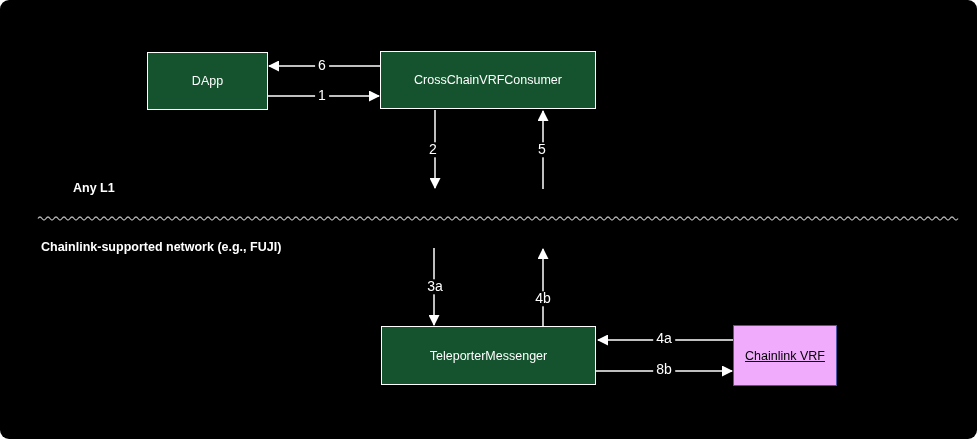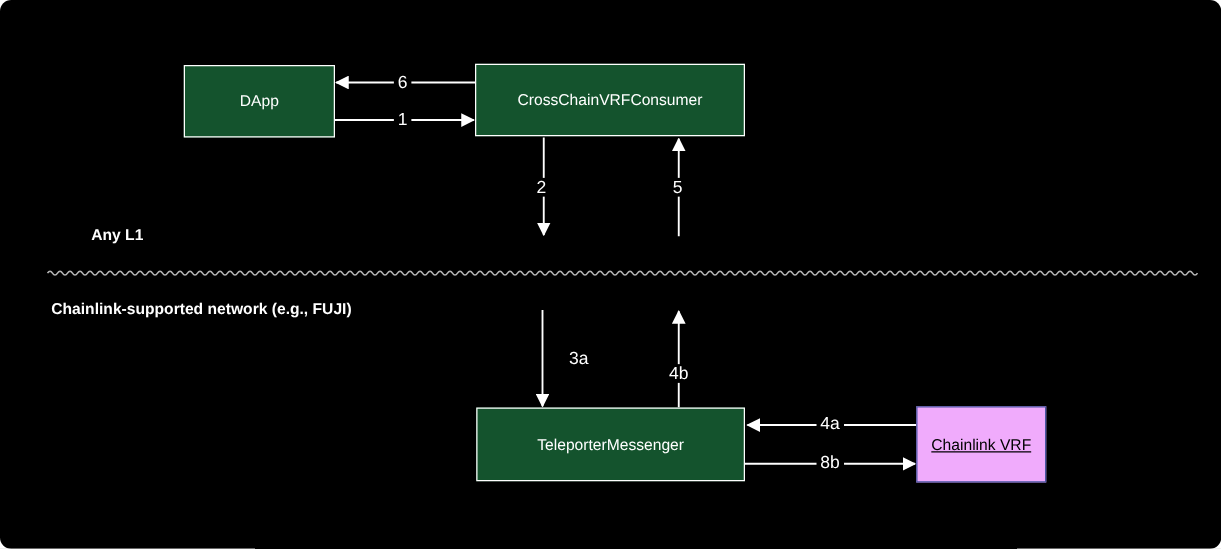--- a/index.html
+++ b/index.html
@@ -53,21 +53,21 @@
     font-size: 14px;
     line-height: 1.1;
     padding: 0 3px;
     z-index: 3;
     white-space: nowrap;
   }
   .el-6  { left: 322px; top: 66px;  }
   .el-1  { left: 322px; top: 96px;  }
   .el-2  { left: 433px; top: 150px; }
   .el-5  { left: 542px; top: 150px; }
-  .el-3a { left: 435px; top: 287px; margin-left: 28px; }
+  .el-3a { left: 435px; top: 287px; }
   .el-4b { left: 543px; top: 287px; margin-top: 12px; }
   .el-4a { left: 664px; top: 339px; }
   .el-3b { left: 664px; top: 370px; }
   .region {
     position: absolute;
     transform: translateY(-50%);
     color: #ffffff;
     font-size: 12.5px;
     font-weight: bold;
     z-index: 3;

